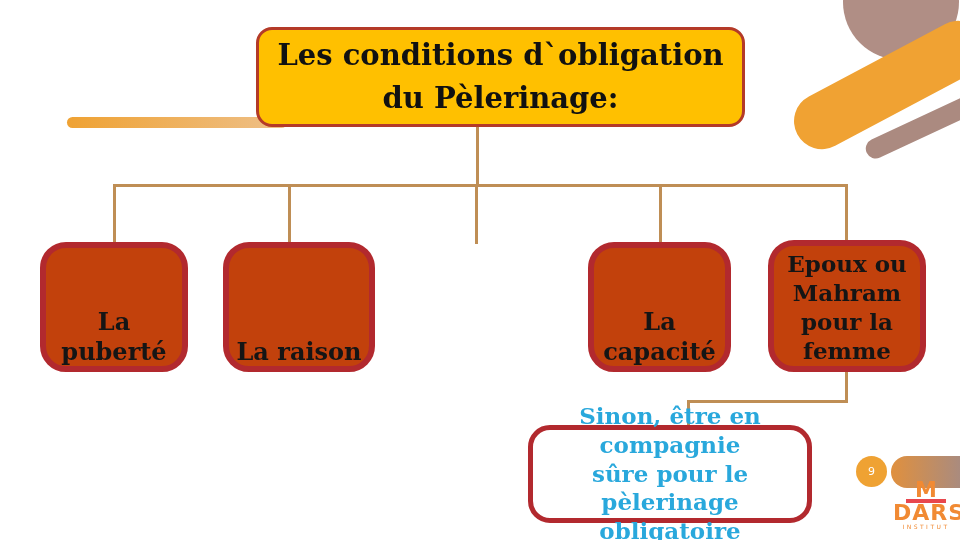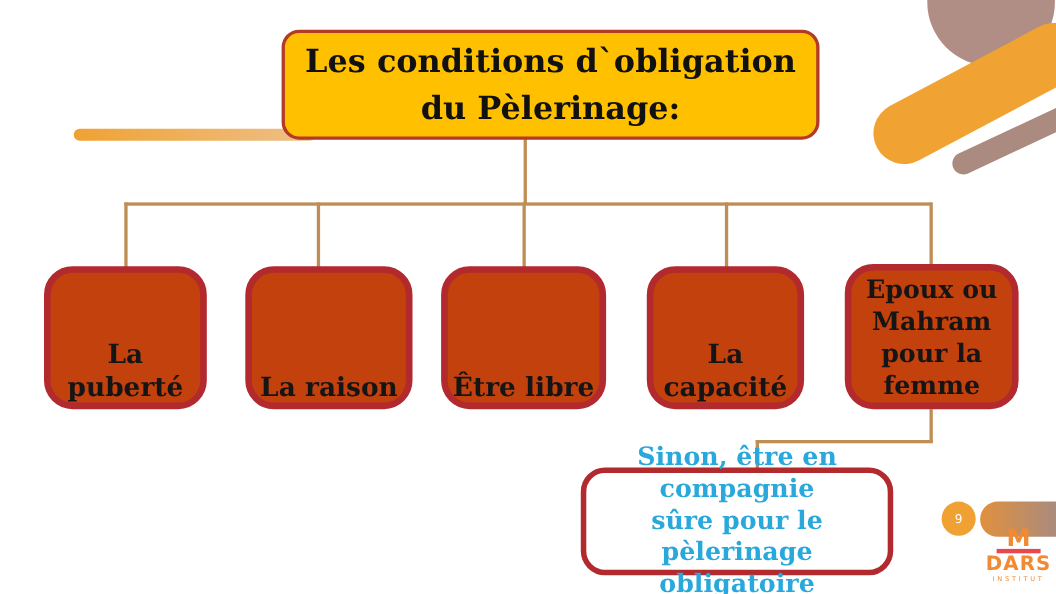--- a/index.html
+++ b/index.html
@@ -54,21 +54,21 @@
     position:absolute;left:856px;top:456px;width:31px;height:31px;border-radius:50%;
     background:#efa233;display:flex;align-items:center;justify-content:center;z-index:3;
   }
   .page-bubble span{color:#fff;font-size:11px;font-family:"DejaVu Sans",sans-serif;}
 
   
   .logo{position:absolute;left:893px;top:481px;width:66px;text-align:center;z-index:3;
     font-family:"DejaVu Sans",sans-serif;}
   .logo .m{color:#f18a33;font-size:22px;font-weight:bold;line-height:18px;display:block;}
   .logo .redbar{width:40px;height:4px;background:#e8474e;margin:0 auto;}
-  .logo .name{color:#f18a33;font-size:18px;font-weight:bold;letter-spacing:1px;line-height:20px;display:block;}
+  .logo .name{color:#f18a33;font-size:22px;font-weight:bold;letter-spacing:1px;line-height:20px;display:block;}
   .logo .sub{color:#f18a33;font-size:6px;letter-spacing:2.5px;line-height:8px;display:block;}
 </style>
 </head>
 <body>
 
 <div class="slide">
 
   <div class="deco mauve-circle"></div>
   <div class="deco orange-diag"></div>
   <div class="deco mauve-diag"></div>
@@ -91,23 +91,20 @@
 du Pèlerinage:</span>
   </div>
 
   <div class="cbox" style="left:40px;width:148px;">
     <span class="pre">La
 puberté</span>
   </div>
   <div class="cbox" style="left:223px;width:152px;">
     <span class="pre">La raison</span>
   </div>
-  <div class="cbox" style="left:401px;width:150px;">
-    <span class="pre">Être libre</span>
-  </div>
   <div class="cbox" style="left:588px;width:143px;">
     <span class="pre">La
 capacité</span>
   </div>
   <div class="cbox b5" style="left:768px;top:240px;width:158px;height:132px;">
     <span class="pre">Epoux ou
 Mahram
 pour la
 femme</span>
   </div>

